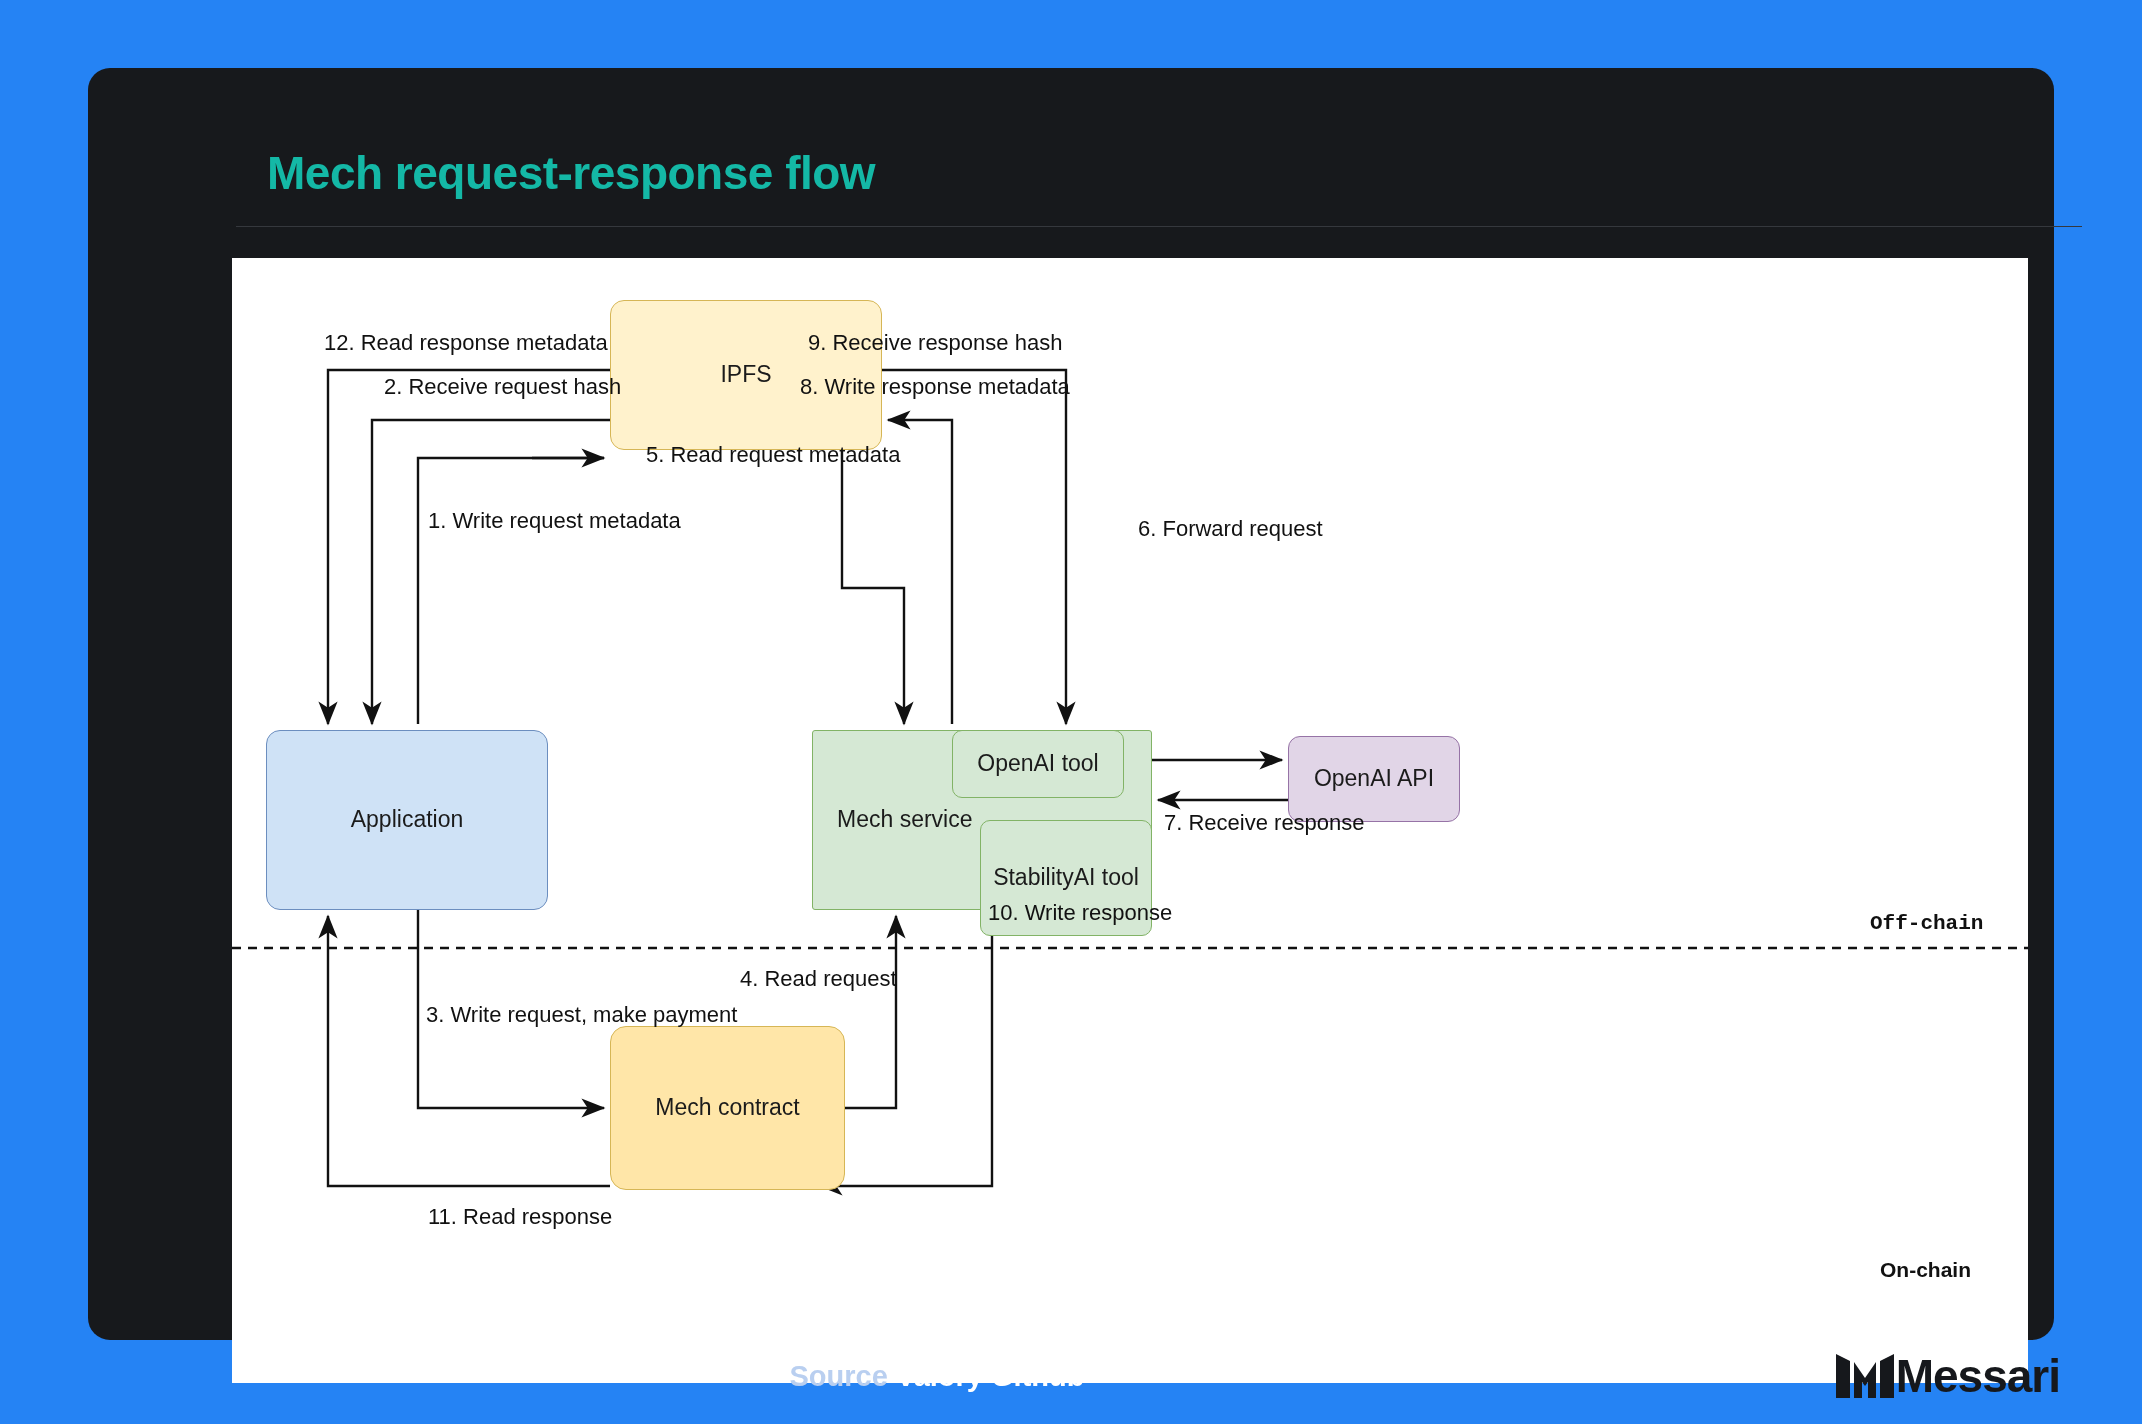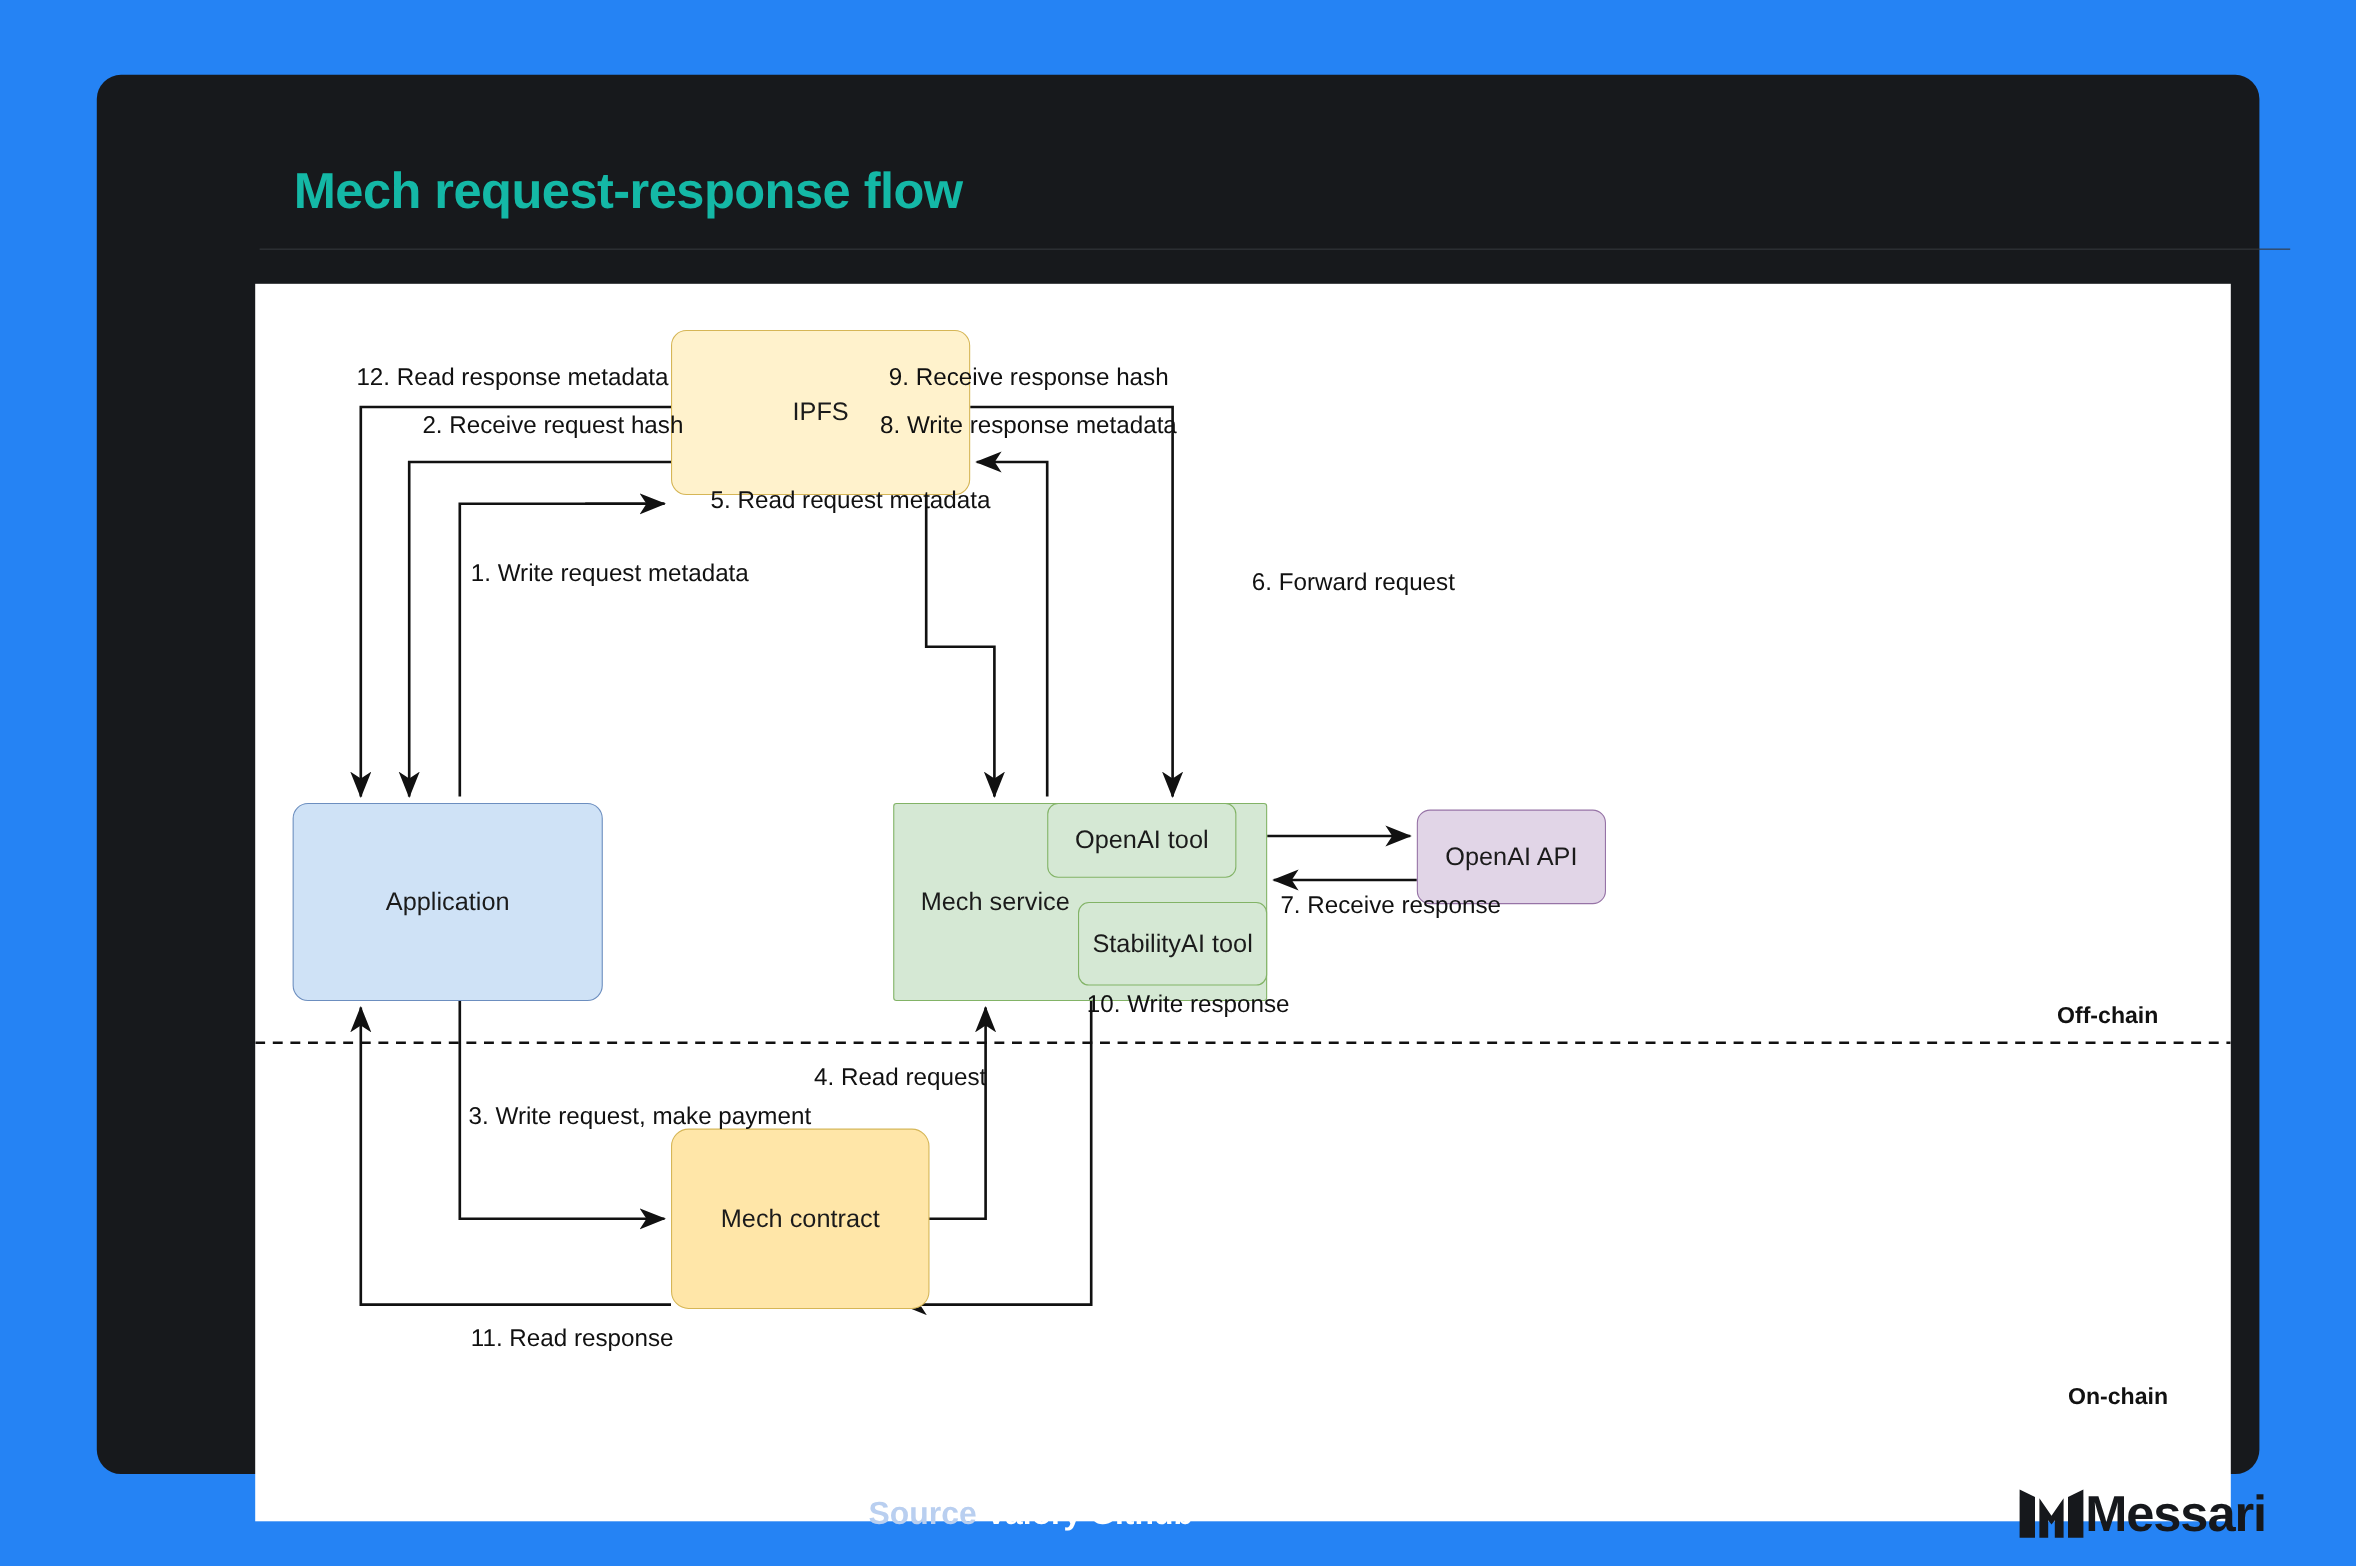--- a/index.html
+++ b/index.html
@@ -88,21 +88,21 @@
   }
   .n-openai-tool {
     left: 720px; top: 472px;
     width: 172px; height: 68px;
     background: #D5E8D4;
     border: 1.6px solid #82B366;
     border-radius: 10px;
   }
   .n-stability-tool {
     left: 748px; top: 562px;
-    width: 172px; height: 76px;
+    width: 172px; height: 116px;
     background: #D5E8D4;
     border: 1.6px solid #82B366;
     border-radius: 10px;
   }
   .n-openai-api {
     left: 1056px; top: 478px;
     width: 172px; height: 86px;
     background: #E1D5E7;
     border: 1.6px solid #9673A6;
     border-radius: 12px;
@@ -254,21 +254,21 @@
       <div class="lbl" style="left:414px; top:184px;">5. Read request metadata</div>
       <div class="lbl" style="left:568px; top:116px;">8. Write response metadata</div>
       <div class="lbl" style="left:576px; top:72px;">9. Receive response hash</div>
       <div class="lbl" style="left:906px; top:258px;">6. Forward request</div>
       <div class="lbl" style="left:932px; top:552px;">7. Receive response</div>
       <div class="lbl" style="left:756px; top:642px;">10. Write response</div>
       <div class="lbl" style="left:508px; top:708px;">4. Read request</div>
       <div class="lbl" style="left:194px; top:744px;">3. Write request, make payment</div>
       <div class="lbl" style="left:196px; top:946px;">11. Read response</div>
 
-      <div class="chain-lbl" style="left:1638px; top:654px;">Off-chain</div>
+      <div class="chain-lbl" style="left:1638px; top:654px;font-family:Liberation Mono, monospace;">Off-chain</div>
       <div class="chain-lbl" style="left:1648px; top:1000px;">On-chain</div>
 
     </div>
   </div>
 
   <div id="footer">
     <div id="source">
       <span class="muted">Source</span>
       <span class="strong">Valory Github</span>
     </div>

